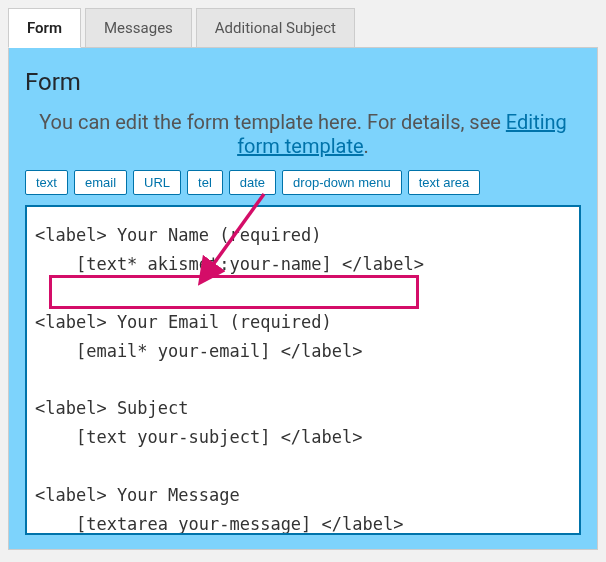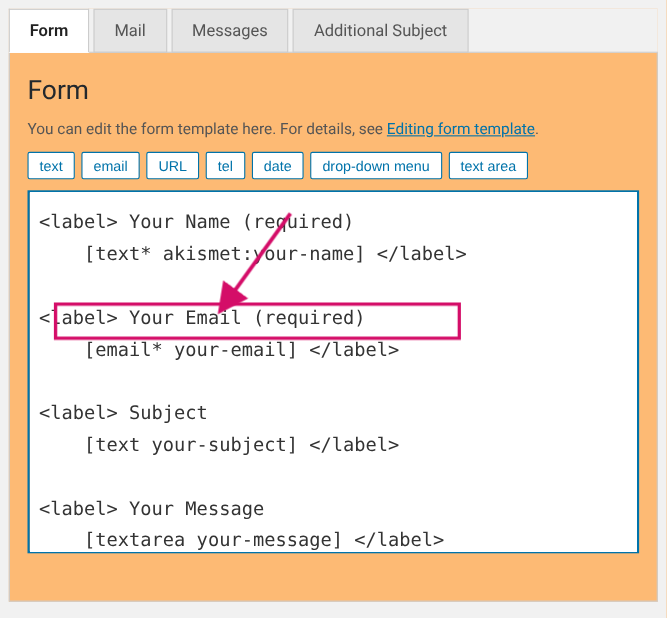--- a/index.html
+++ b/index.html
@@ -2,21 +2,21 @@
 <html><head>
   <meta charset="utf-8">
   <style>
     * { box-sizing: border-box; margin: 0; padding: 0; }
     body {
       font-family: -apple-system, BlinkMacSystemFont, "Segoe UI", Roboto, sans-serif;
       background: #f1f1f1;
       padding: 8px;
     }
     .panel {
-      background: #fdba74;
+      background: #7dd3fc;
       width: 590px;
       position: relative;
     }
     .tabs {
       display: flex;
       background: #f1f1f1;
       position: relative;
     }
     .tab {
       padding: 10px 18px;
@@ -43,23 +43,24 @@
       position: relative;
       min-height: 500px;
     }
     h2.section-title {
       font-size: 24px;
       font-weight: 400;
       color: #23282d;
       margin-bottom: 14px;
     }
     .desc {
-      font-size: 14px;
+      font-size: 20px;
       color: #555;
       margin-bottom: 12px;
+      text-align: center;
     }
     .desc a { color: #0073aa; text-decoration: underline; }
     .tag-buttons {
       display: flex;
       flex-wrap: wrap;
       gap: 6px;
       margin-bottom: 10px;
     }
     .tag-btn {
       border: 1px solid #0073aa;
@@ -95,21 +96,20 @@
       z-index: 6;
     }
   </style>
 </head>
 <body>
 
 <div class="panel">
 
   <div class="tabs">
     <div class="tab active">Form</div>
-    <div class="tab">Mail</div>
     <div class="tab">Messages</div>
     <div class="tab">Additional Subject</div>
   </div>
 
   <div class="tab-content">
     <h2 class="section-title">Form</h2>
 
     <p class="desc">
       <span>You can edit the form template here. For details, see </span><a href="#">Editing form template</a><span>.</span>
     </p>

